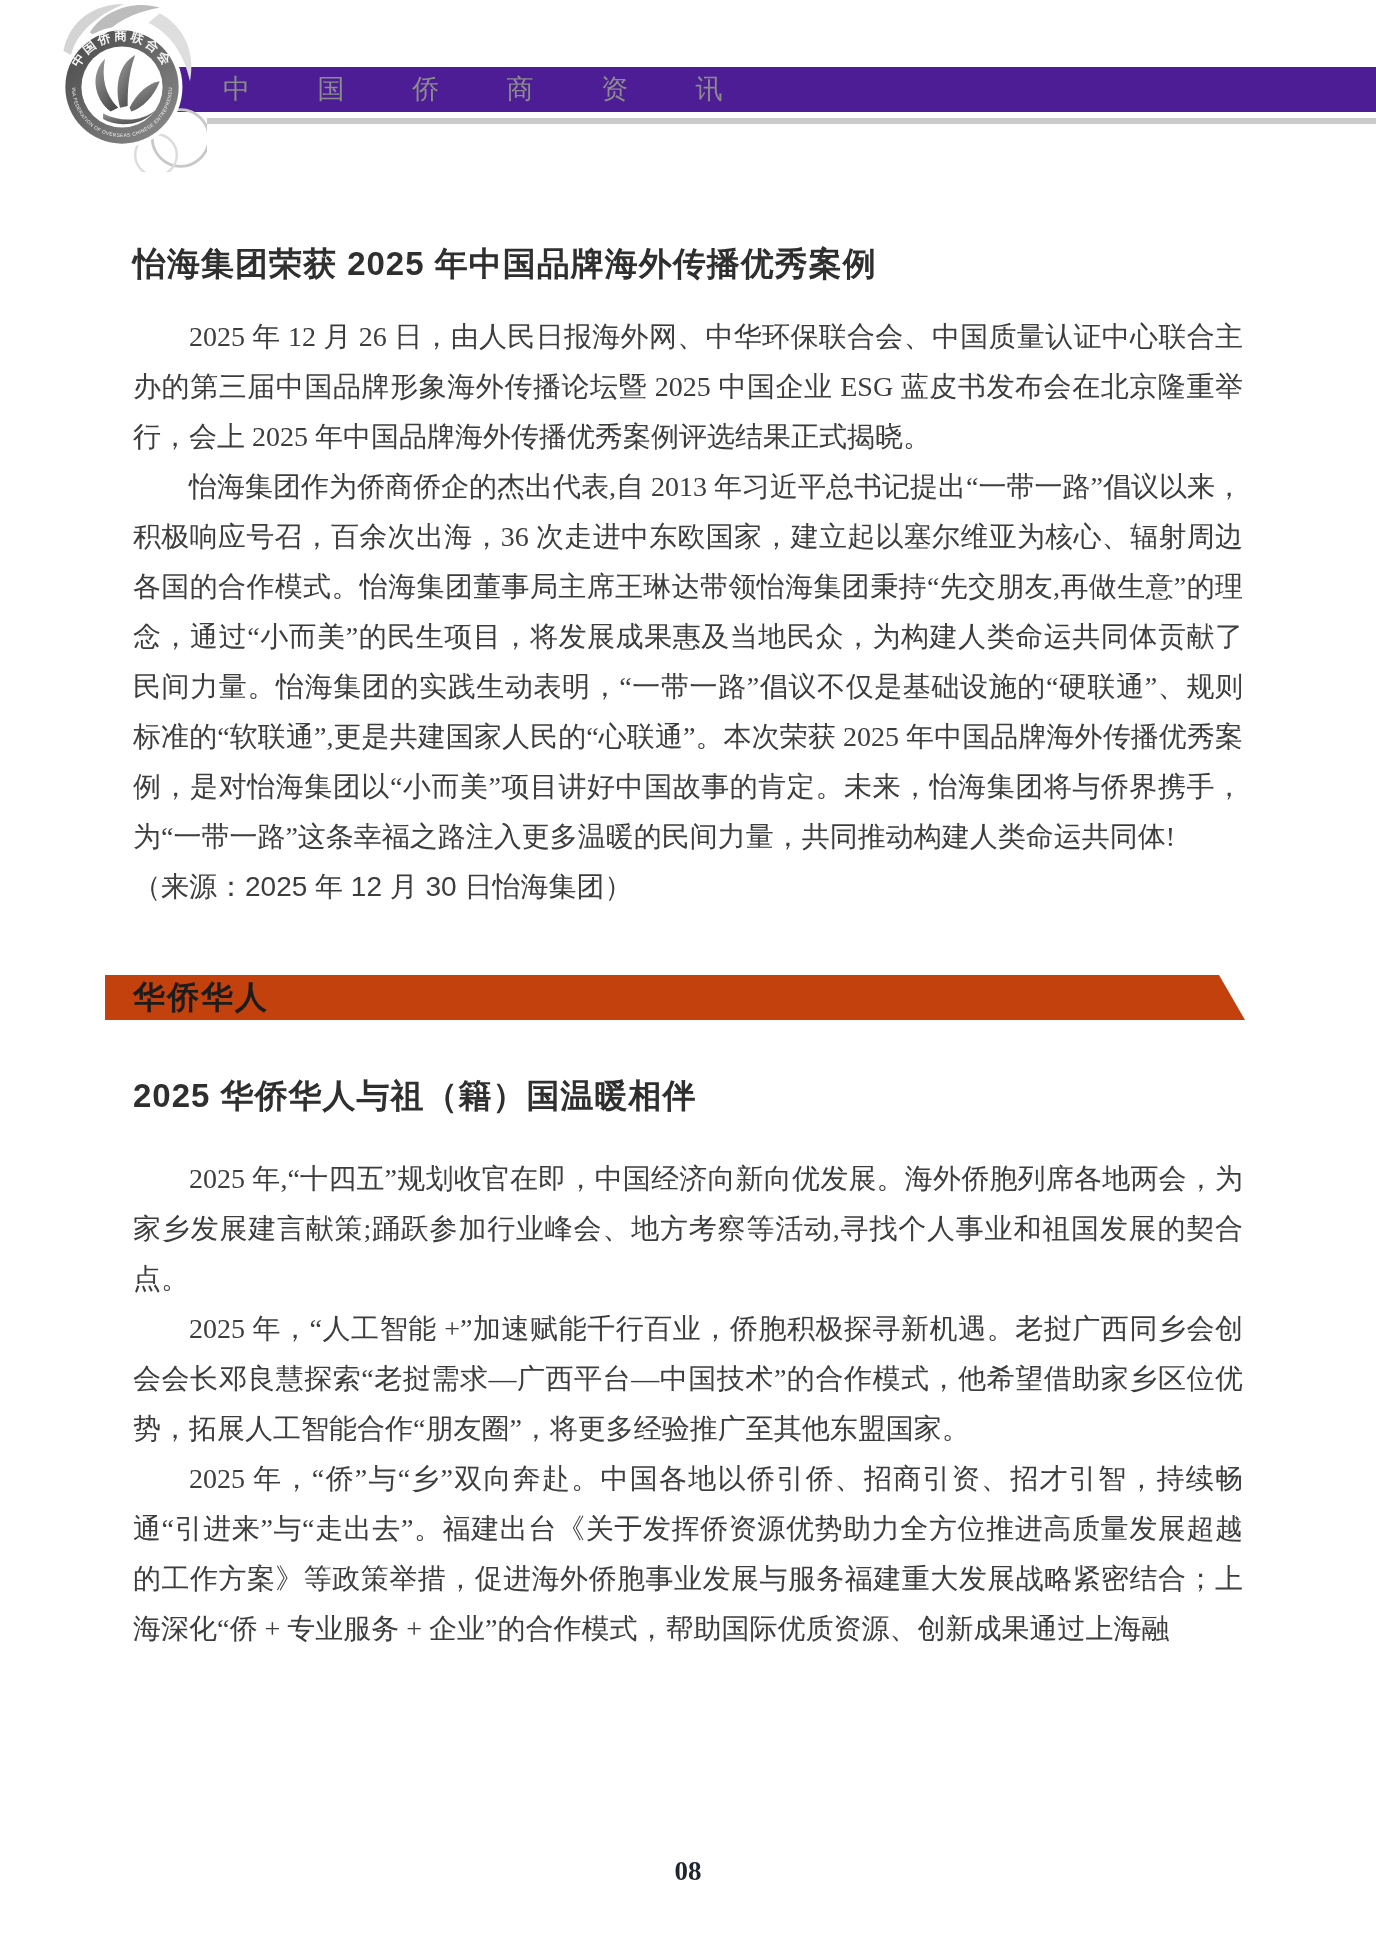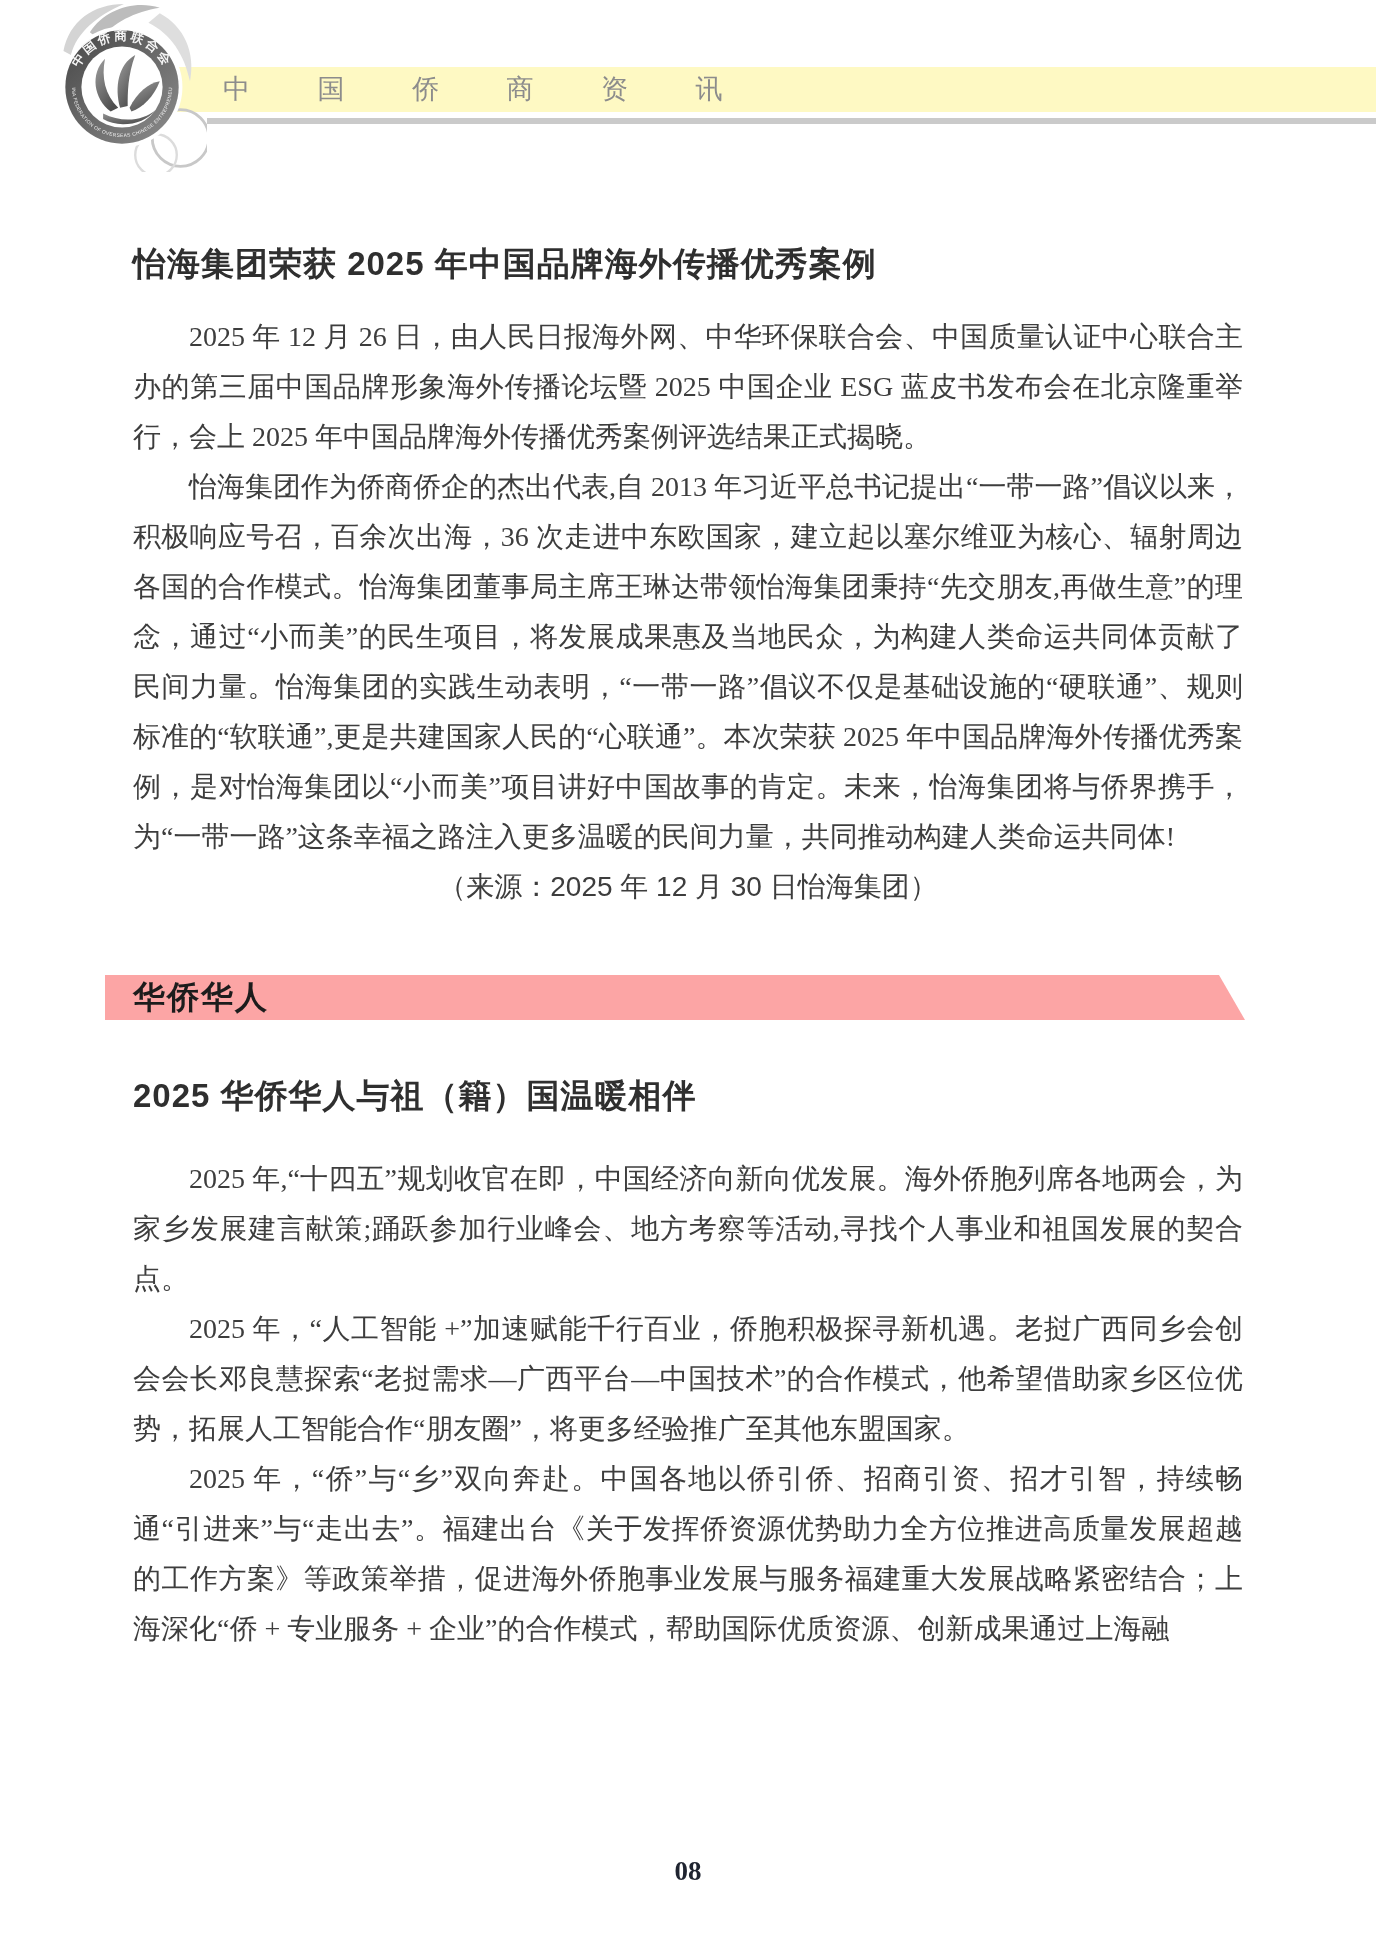--- a/index.html
+++ b/index.html
@@ -1,35 +1,35 @@
 <!DOCTYPE html>
 <html><head>
 <meta charset="utf-8">
 <style>
   html,body{margin:0;padding:0;background:#fff;}
   .page{position:relative;width:1376px;height:1943px;background:#fff;overflow:hidden;
         font-family:"Liberation Sans",sans-serif;color:#3d3d3d;}
 
   
-  .banner{position:absolute;left:150px;right:0;top:67px;height:45px;background:#fef9c3;}
+  .banner{position:absolute;left:150px;right:0;top:67px;height:45px;background:#4c1d95;}
   .banner-title{position:absolute;left:73px;top:8px;font-size:27px;line-height:29px;
                 color:#8c8c8c;letter-spacing:30px;white-space:nowrap;}
   .banner-line{position:absolute;left:207px;right:0;top:118px;height:6px;background:#cacaca;}
   .logo{position:absolute;left:37px;top:2px;width:170px;height:170px;}
 
   
   main{position:absolute;left:133px;top:147px;width:1110px;}
   .body-text{font-size:28px;line-height:50px;text-align:justify;margin:0;color:#3d3d3d;}
   .indent{text-indent:2em;font-family:Liberation Serif, serif;}
   .article-title{font-weight:bold;font-size:33px;line-height:46px;text-align:left;
                  color:#2f2f2f;margin:94px 0 25px;letter-spacing:1px;}
   .article-title.t2{margin:53px 0 35px;}
-  .source-line{font-size:28px;line-height:50px;text-align:center;margin:0;color:#3d3d3d;}
+  .source-line{font-size:28px;line-height:50px;text-align:left;margin:0;color:#3d3d3d;}
 
-  .section-bar{margin:63px 0 0 -28px;width:1140px;height:45px;background:#fca5a5;
+  .section-bar{margin:63px 0 0 -28px;width:1140px;height:45px;background:#c2410c;
                clip-path:polygon(0 0,calc(100% - 26px) 0,100% 100%,0 100%);}
   .section-bar span{display:inline-block;padding-left:28px;
                     font-family:"Liberation Serif",serif;font-weight:bold;
                     font-size:32px;line-height:45px;color:#1c1c1c;letter-spacing:2px;}
 
   
   .page-number{position:absolute;left:0;right:0;top:1856px;text-align:center;
                font-family:"Liberation Serif",serif;font-size:27px;color:#1f2430;font-weight:bold;}
 </style>
 </head>

